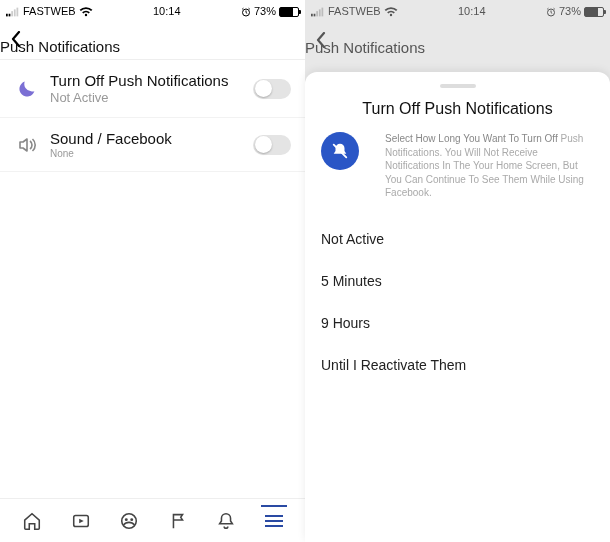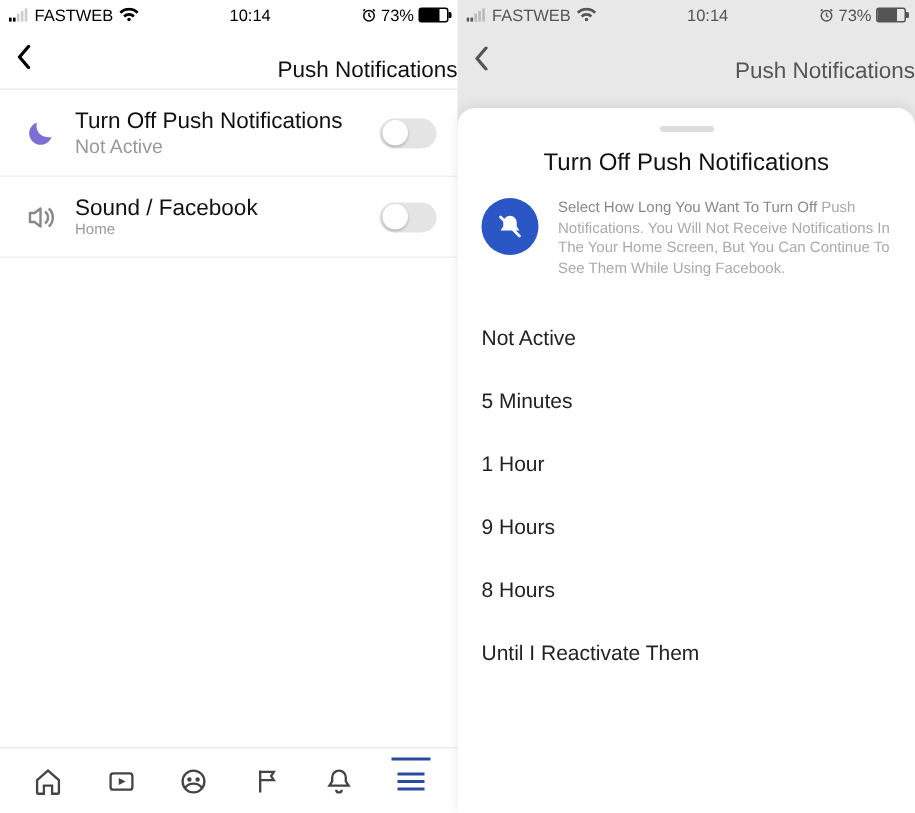--- a/index.html
+++ b/index.html
@@ -23,41 +23,41 @@
     .status-bar {
       height: 22px;
       display: flex;
       align-items: center;
       justify-content: space-between;
       padding: 0 6px;
       font-size: 11px;
       color: #000;
     }
     .screen-right .status-bar { color: #555; }
-    .status-left, .status-right { display: flex; align-items: flex-start; gap: 3px; }
+    .status-left, .status-right { display: flex; align-items: flex-end; gap: 3px; }
     .status-left svg { width: 14px; height: 10px; }
     .wifi-ic { width: 13px; height: 10px; }
     .status-right svg.alarm { width: 10px; height: 10px; }
     .bat-wrap { display: flex; align-items: center; gap: 2px; }
     .bat { width: 20px; height: 10px; border: 1px solid #000; border-radius: 2px; position: relative; }
     .screen-right .bat { border-color: #555; }
     .bat::after { content: ""; position: absolute; right: -3px; top: 2px; width: 2px; height: 4px; background: #000; border-radius: 0 1px 1px 0; }
     .screen-right .bat::after { background: #555; }
     .bat-fill { height: 100%; background: #000; width: 73%; }
     .screen-right .bat-fill { background: #555; }
     .header {
       height: 38px;
       display: flex;
       align-items: center;
       position: relative;
       border-bottom: 1px solid #eee;
     }
     .screen-right .header { border-bottom: none; }
     .back { position: absolute; left: 10px; font-size: 20px; font-weight: 700; }
-    .header-title { flex: 1; text-align: right; font-size: 15px; font-weight: 500; color: #111; margin-top: 12px; }
+    .header-title { flex: 1; text-align: left; font-size: 15px; font-weight: 500; color: #111; margin-top: 12px; }
     .screen-right .header-title { color: #555; }
     .row {
       display: flex;
       align-items: center;
       padding: 12px 14px;
       border-bottom: 1px solid #f2f2f2;
     }
     .row-icon { width: 26px; display: flex; justify-content: center; align-items: center; color: #888; }
     .row-icon.moon { color: #7b6fd4; }
     .row-body { flex: 1; margin-left: 10px; }
@@ -95,21 +95,21 @@
       top: 72px;
       background: #fff;
       border-radius: 12px 12px 0 0;
       padding: 10px 16px 0;
       display: flex;
       flex-direction: column;
       box-shadow: 0 -2px 8px rgba(0,0,0,.08);
     }
     .grabber { width: 36px; height: 4px; background: #ddd; border-radius: 2px; margin: 2px auto 12px; }
     .modal-title { text-align: center; font-size: 16px; font-weight: 500; color: #111; margin-bottom: 14px; }
-    .modal-top { display: flex; gap: 13px; margin-bottom: 18px; }
+    .modal-top { display: flex; gap: 26px; margin-bottom: 18px; }
     .round-icon {
       width: 38px; height: 38px; border-radius: 50%; background: #2a56c6; display: flex; align-items: center; justify-content: center; flex-shrink: 0;
     }
     .round-icon svg { width: 18px; height: 18px; }
     .modal-desc { font-size: 10px; color: #aaa; line-height: 1.35; }
     .modal-desc .lead { color: #888; }
     .opt-list { display: flex; flex-direction: column; }
     .opt { font-size: 14px; color: #222; padding: 13px 0; }
   </style>
 </head>
@@ -172,21 +172,21 @@
 
   <div class="row">
     <div class="row-icon">
       <svg width="20" height="20" viewBox="0 0 20 20" fill="none" stroke="#888" stroke-width="1.6">
           <path d="M3 7h3l4-3v12l-4-3H3z" stroke-linejoin="round"></path>
           <path d="M13 6a5 5 0 010 8M15.5 4a8 8 0 010 12"></path>
         </svg>
     </div>
     <div class="row-body">
       <div class="row-title">Sound / Facebook</div>
-      <div class="row-sub small">Home</div>
+      <div class="row-sub small">None</div>
     </div>
     <div class="toggle">
         <div class="knob"></div>
       </div>
   </div>
 
   <div class="spacer-left"></div>
 
   <div class="bottom-nav">
     <div class="nav-btn">
@@ -279,19 +279,17 @@
           </svg>
       </div>
       <div class="modal-desc">
         <span class="lead">Select How Long You Want To Turn Off</span>
         <span>Push Notifications. You Will Not Receive Notifications In The Your Home Screen, But You Can Continue To See Them While Using Facebook.</span>
       </div>
     </div>
     <div class="opt-list" id="opt-list">
         <div class="opt">Not Active</div>
         <div class="opt">5 Minutes</div>
-        <div class="opt">1 Hour</div>
         <div class="opt">9 Hours</div>
-        <div class="opt">8 Hours</div>
         <div class="opt">Until I Reactivate Them</div>
       </div>
   </div>
 </div>
 
 </body></html>

